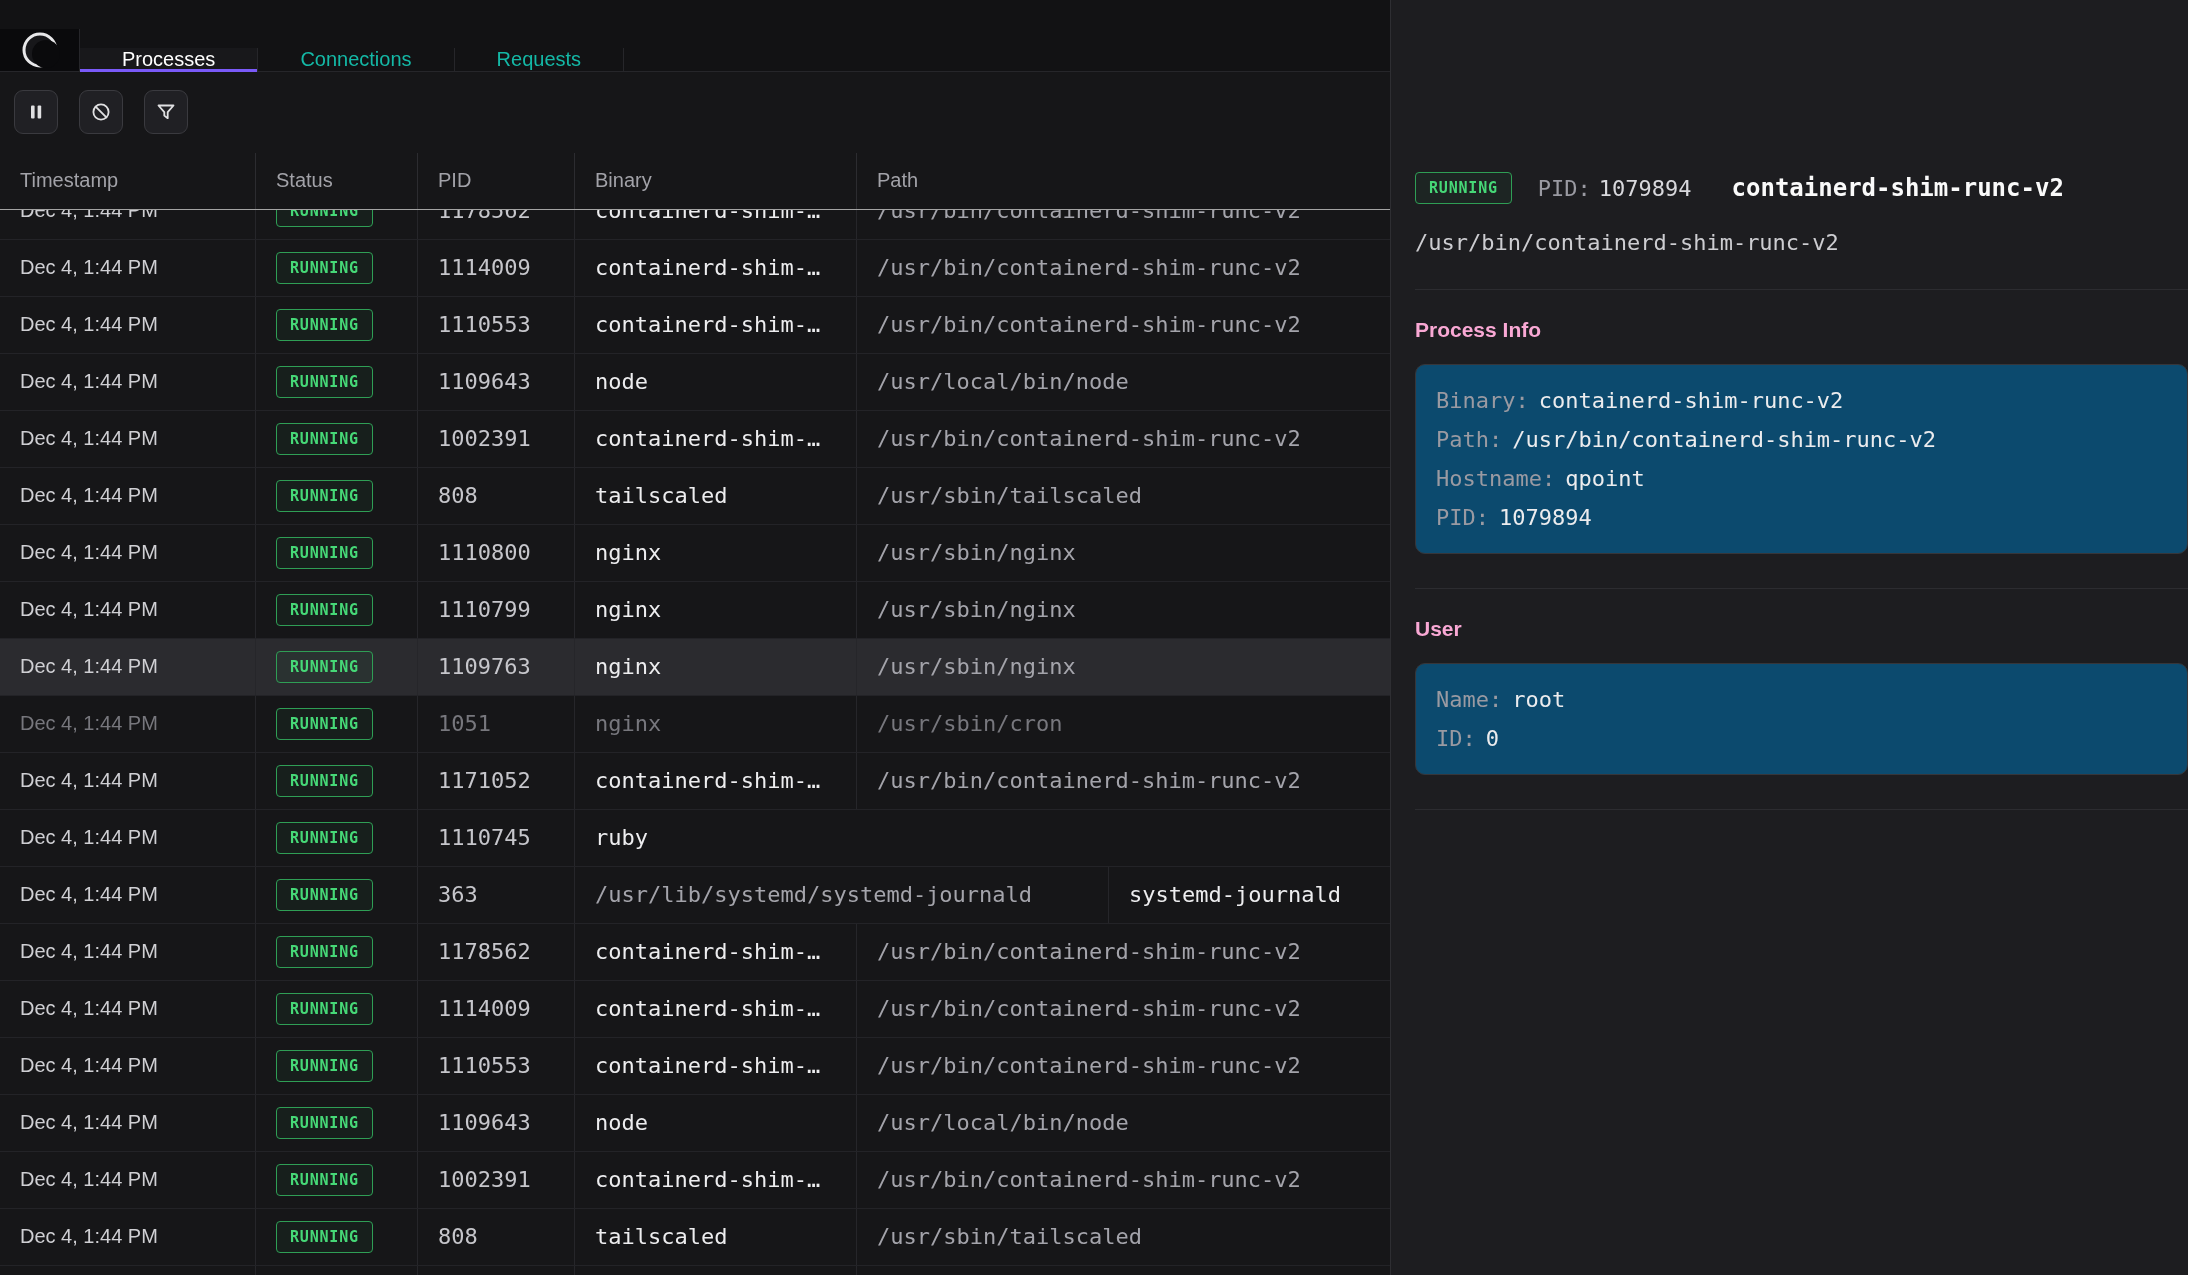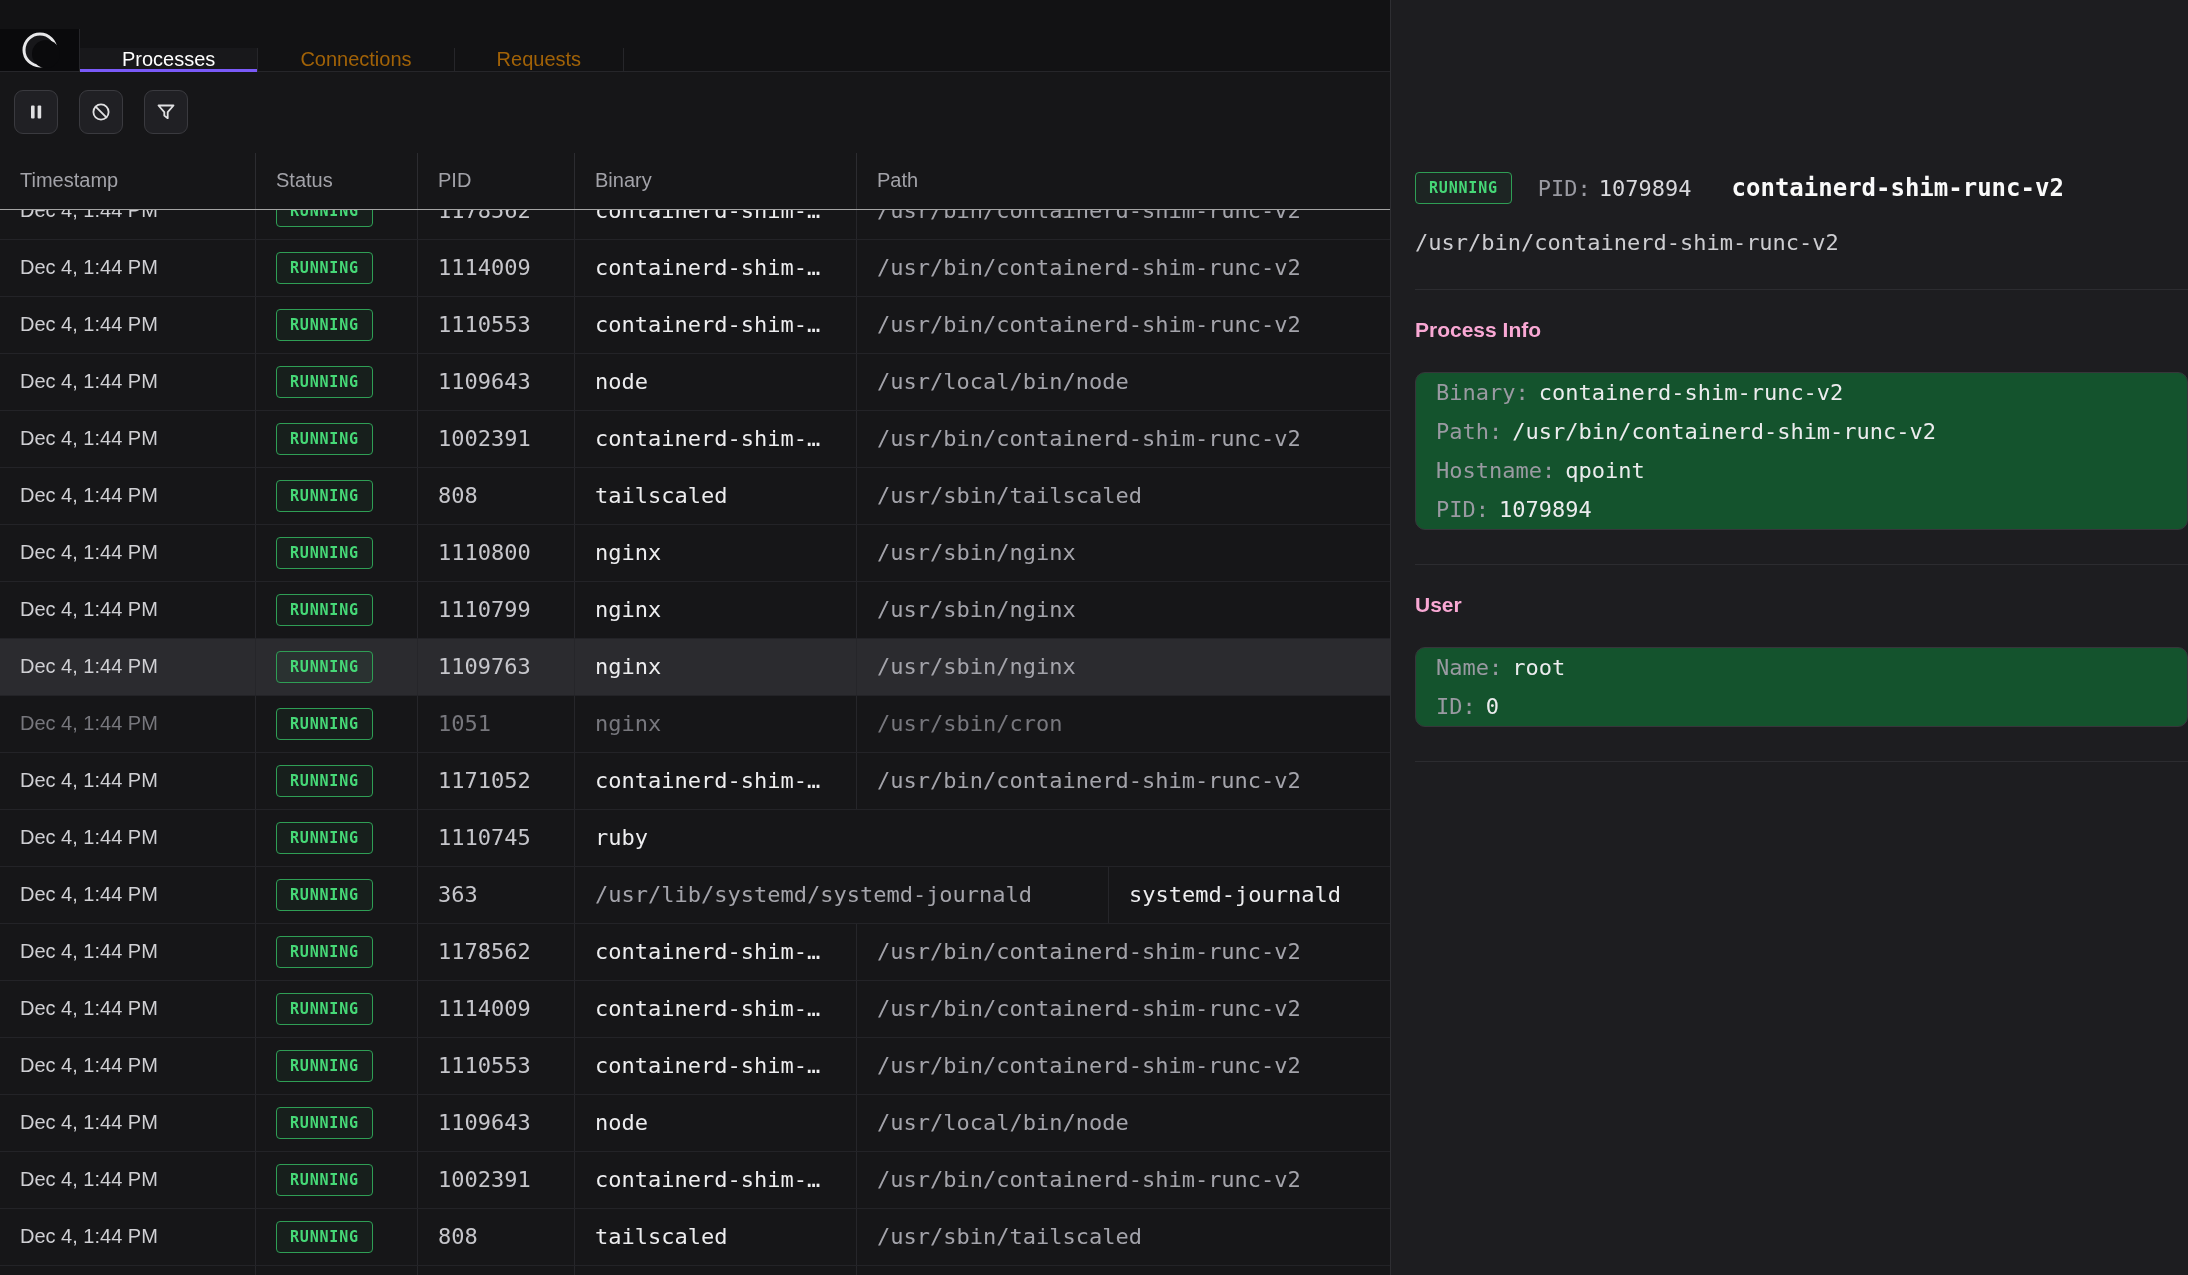--- a/index.html
+++ b/index.html
@@ -10,21 +10,21 @@
     font-family:"Liberation Sans", sans-serif;
   }
   .app { display:flex; width:2188px; height:1275px; }
 
   
   .main { width:1390px; min-width:1390px; display:flex; flex-direction:column; background:#161618; }
 
   .topbar { height:72px; background:#121214; display:flex; align-items:flex-end; border-bottom:1px solid #26262a; }
   .logo-box { width:80px; background:#0a0a0c; display:flex; align-items:center; justify-content:center; border-right:1px solid #26262a; }
   .logo-svg { width:42px; height:42px; }
-  .tab { padding:0 42px; display:flex; align-items:center; font-size:20px; color:#a16207; border-right:1px solid #26262a; position:relative; cursor:default; }
+  .tab { padding:0 42px; display:flex; align-items:center; font-size:20px; color:#14b8a6; border-right:1px solid #26262a; position:relative; cursor:default; }
   .tab.active { color:#ffffff; background:#18181b; }
   .tab.active::after { content:""; position:absolute; left:0; right:0; bottom:-1px; height:3px; background:#7a5af8; }
 
   .toolbar { height:82px; display:flex; align-items:center; gap:21px; padding-left:14px; background:#161618; }
   .tool-btn { width:44px; height:44px; border:1px solid #3a3a3f; background:#202024; border-radius:9px; display:flex; align-items:center; justify-content:center; cursor:pointer; }
   .tool-btn svg { width:22px; height:22px; stroke:#e0e0e2; fill:none; stroke-width:1.8; stroke-linecap:round; stroke-linejoin:round; }
   .tool-btn svg .fillbar { fill:#e0e0e2; stroke:none; }
 
   
   .thead { height:57px; display:flex; align-items:center; border-bottom:1px solid #a3a3a3; color:#a2a2a8; font-size:20px; background:#161618; }
@@ -63,22 +63,22 @@
   .p-head { margin:172px 0 0 24px; }
   .p-head-row { display:flex; align-items:center; gap:26px; }
   .p-pid { font-family:"DejaVu Sans Mono", monospace; font-size:22px; color:#9a9aa2; white-space:nowrap; }
   .p-pid b { color:#d8d8dc; font-weight:400; margin-left:8px; }
   .p-title { font-family:"DejaVu Sans Mono", monospace; font-size:24px; font-weight:700; color:#fafafa; margin-left:14px; white-space:nowrap; }
   .p-path { margin-top:26px; font-family:"DejaVu Sans Mono", monospace; font-size:22px; color:#cdcdd1; }
   .p-divider { height:1px; background:#2c2c30; margin:34px 0 0 24px; }
   .p-section { margin:28px 0 0 24px; }
   .p-section h3 { margin:0; font-size:21px; font-weight:700; color:#f9a8d4; }
   .p-card {
-    margin-top:30px; background:#14532d; border:1px solid #36363a; border-radius:10px;
-    padding:0 20px;
+    margin-top:22px; background:#0c4a6e; border:1px solid #36363a; border-radius:10px;
+    padding:16px 20px;
   }
   .p-line { font-family:"DejaVu Sans Mono", monospace; font-size:22px; line-height:39px; white-space:nowrap; }
   .p-label { color:#9a9aa2; }
   .p-value { color:#ececee; margin-left:10px; }
 </style>
 </head>
 <body>
 
 <div class="app">
 

